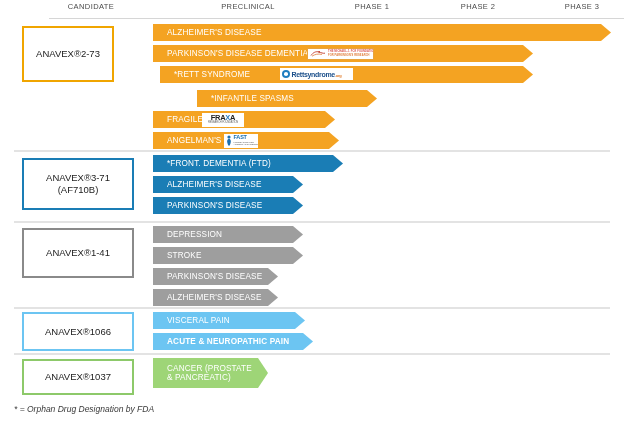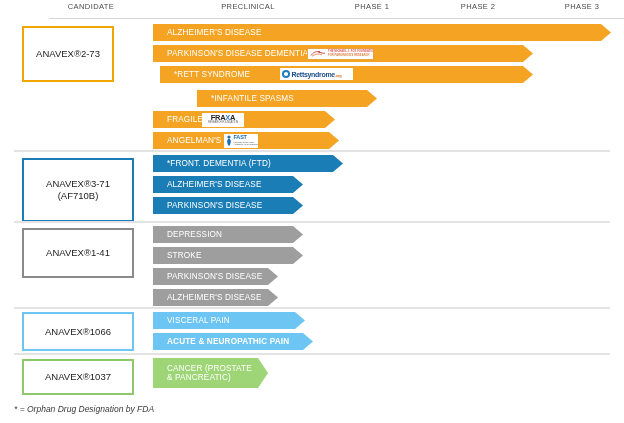--- a/index.html
+++ b/index.html
@@ -283,21 +283,21 @@
     </svg>
     <span class="fast-text">
       <span class="fast-word">FAST</span>
       <span class="fast-sub">FOUNDATION FOR</span>
       <span class="fast-sub">ANGELMAN SYNDROME</span>
     </span>
   </div>
 
   <div class="sep" style="top:150px;"></div>
 
-  <div class="cand-box" style="left:22px; top:158px; width:112px; height:64px; border-color:#1A7DB5;">
+  <div class="cand-box" style="left:22px; top:158px; width:112px; height:52px; border-color:#1A7DB5;">
     <span class="cand-text"><span>ANAVEX®3-71</span><br><span>(AF710B)</span></span>
   </div>
 
   <div class="bar" style="left:153px; top:155px; width:190px; height:17px; background:#1A7DB5;">
     <span class="bar-label">*FRONT. DEMENTIA (FTD)</span>
   </div>
   <div class="bar" style="left:153px; top:176px; width:150px; height:17px; background:#1A7DB5;">
     <span class="bar-label">ALZHEIMER'S DISEASE</span>
   </div>
   <div class="bar" style="left:153px; top:197px; width:150px; height:17px; background:#1A7DB5;">

